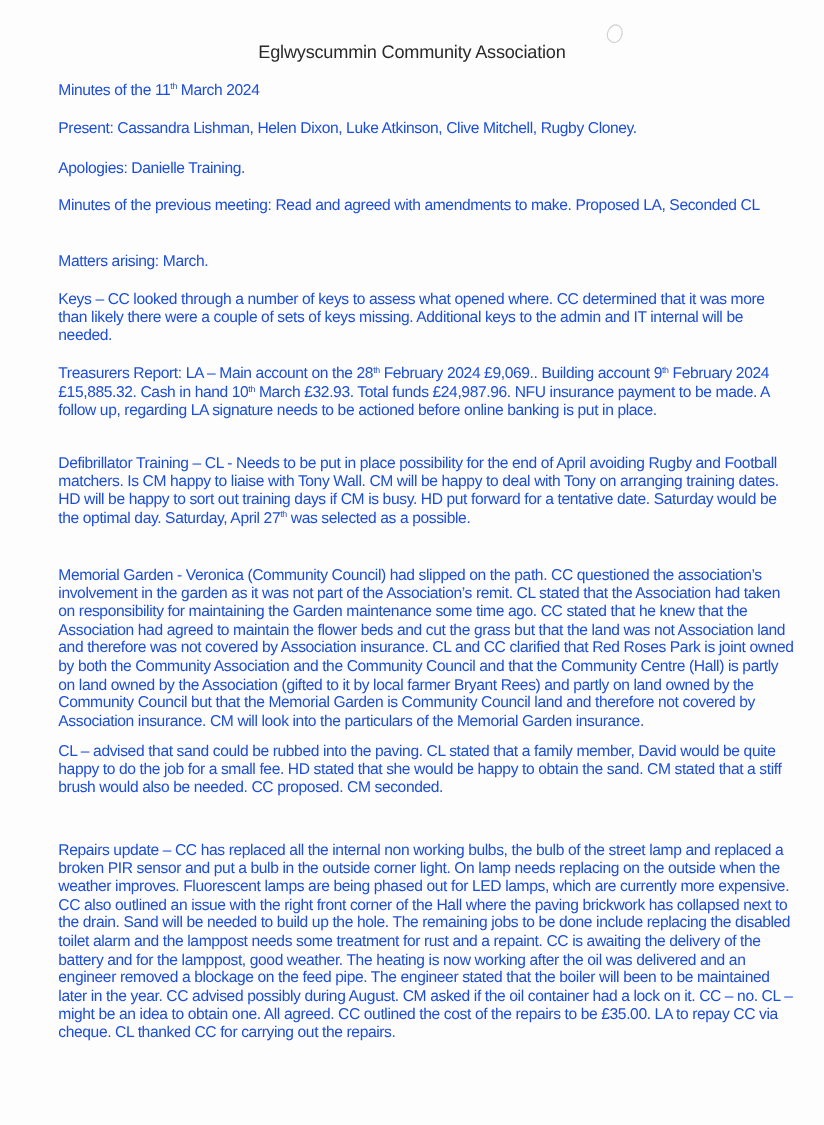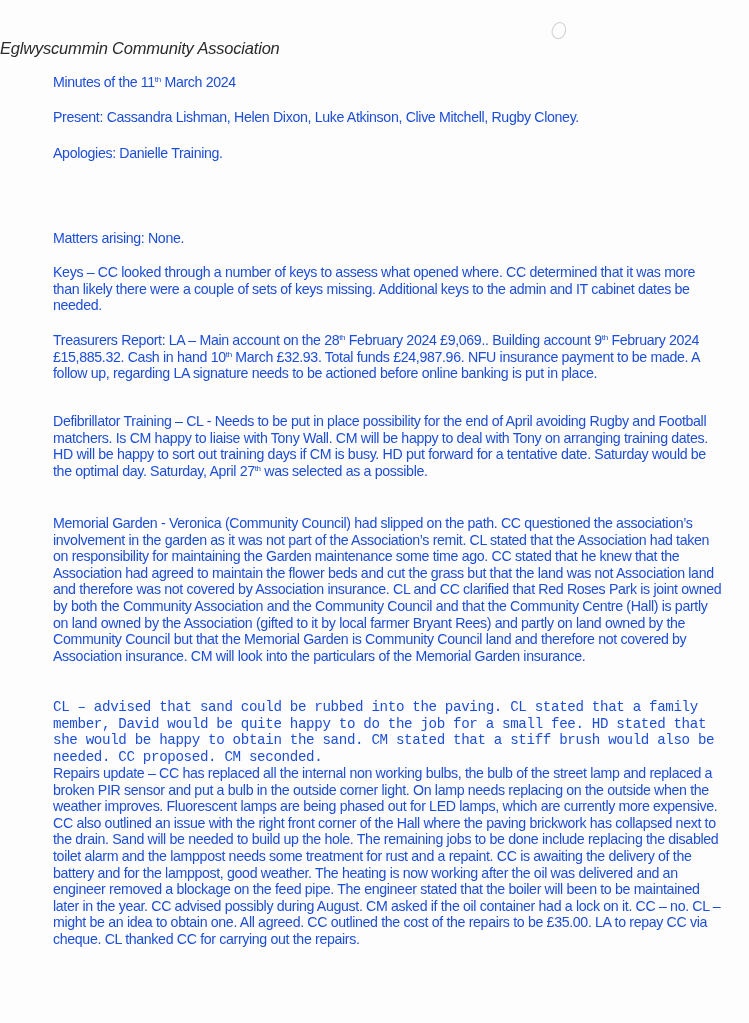--- a/index.html
+++ b/index.html
@@ -20,25 +20,24 @@
       left: 0; top: 0;
       width: 749px;
       height: 1023px;
       background: #fdfdfd;
     }
     .title {
       position: absolute;
       top: 39px;
       left: 0;
       width: 749px;
-      text-align: left;
+      text-align: center;
       font-size: 16.5px;
       letter-spacing: -0.2px;
       color: #2a2a2a;
-      font-style: italic;
     }
     .para {
       position: absolute;
       left: 53px;
       width: 670px;
       font-size: 14.2px;
       line-height: 16.6px;
       letter-spacing: -0.35px;
       color: #1d4ed8;
       transform-origin: left top;
@@ -67,28 +66,29 @@
   <div class="scan-mark"></div>
 
   <div class="title">Eglwyscummin Community Association</div>
 
   <div class="para" style="top:74px;"><span>Minutes of the 11</span><sup>th</sup><span> March 2024</span></div>
 
   <div class="para" style="top:109px;">Present: Cassandra Lishman, Helen Dixon, Luke Atkinson, Clive Mitchell, Rugby Cloney.</div>
 
   <div class="para" style="top:145px;">Apologies: Danielle Training.</div>
 
+  <div class="para" style="top:179px;">Minutes of the previous meeting: Read and agreed with amendments to make. Proposed LA, Seconded CL</div>
 
-  <div class="para" style="top:230px;">Matters arising: None.</div>
+  <div class="para" style="top:230px;">Matters arising: March.</div>
 
-  <div class="para" style="top:264px;">Keys – CC looked through a number of keys to assess what opened where. CC determined that it was more than likely there were a couple of sets of keys missing. Additional keys to the admin and IT cabinet dates be needed.</div>
+  <div class="para" style="top:264px;">Keys – CC looked through a number of keys to assess what opened where. CC determined that it was more than likely there were a couple of sets of keys missing. Additional keys to the admin and IT internal will be needed.</div>
 
   <div class="para" style="top:332px;"><span>Treasurers Report: LA –  Main account on the 28</span><sup>th</sup><span> February 2024 £9,069.. Building account 9</span><sup>th</sup><span> February 2024 £15,885.32. Cash in hand 10</span><sup>th</sup><span> March £32.93. Total funds £24,987.96. NFU insurance payment to be made. A follow up, regarding LA signature needs to be actioned before online banking is put in place.</span></div>
 
   <div class="para" style="top:413px;"><span>Defibrillator Training – CL - Needs to be put in place possibility for the end of April avoiding Rugby and Football matchers. Is CM happy to liaise with Tony Wall. CM will be happy to deal with Tony on arranging training dates. HD will be happy to sort out training days if CM is busy. HD put forward for a tentative date. Saturday would be the optimal day.  Saturday, April 27</span><sup>th</sup><span> was selected as a possible.</span></div>
 
   <div class="para" style="top:515px;">Memorial Garden - Veronica (Community Council) had slipped on the path. CC questioned the association’s involvement in the garden as it was not part of the Association’s remit. CL stated that the Association had taken on responsibility for maintaining the Garden maintenance some time ago. CC stated that he knew that the Association had agreed to maintain the flower beds and cut the grass but that the land was not Association land and therefore was not covered by Association insurance. CL and CC clarified that Red Roses Park is joint owned by both the Community Association and the Community Council and that the Community Centre (Hall) is partly on land owned by the Association (gifted to it by local farmer Bryant Rees) and partly on land owned by the Community Council but that the Memorial Garden is Community Council land and therefore not covered by Association insurance. CM will look into the particulars of the Memorial Garden insurance.</div>
 
-  <div class="para" style="top:699px;font-family:Liberation Mono, monospace;">CL – advised that sand could be rubbed into the paving. CL stated that a family member, David would be quite happy to do the job for a small fee. HD stated that she would be happy to obtain the sand. CM stated that a stiff brush would also be needed. CC proposed. CM seconded.</div>
+  <div class="para" style="top:675px;">CL – advised that sand could be rubbed into the paving. CL stated that a family member, David would be quite happy to do the job for a small fee. HD stated that she would be happy to obtain the sand. CM stated that a stiff brush would also be needed. CC proposed. CM seconded.</div>
 
   <div class="para" style="top:765px;">Repairs update – CC has replaced all the internal non working bulbs, the bulb of the street lamp and replaced a broken PIR sensor and put a bulb in the outside corner light. On lamp needs replacing on the outside when the weather improves. Fluorescent lamps are being phased out for LED lamps, which are currently more expensive. CC also outlined an issue with the right front corner of the Hall where the paving brickwork has collapsed next to the drain. Sand will be needed to build up the hole. The remaining jobs to be done include replacing the disabled toilet alarm and the lamppost needs some treatment for rust and a repaint. CC is awaiting the delivery of the battery and for the lamppost, good weather. The heating is now working after the oil was delivered and an engineer removed a blockage on the feed pipe. The engineer stated that the boiler will been to be maintained later in the year. CC advised possibly during August. CM asked if the oil container had a lock on it. CC – no. CL – might be an idea to obtain one. All agreed. CC outlined the cost of the repairs to be £35.00. LA to repay CC via cheque. CL thanked CC for carrying out the repairs.</div>
 
 </div>
 
 </body></html>

